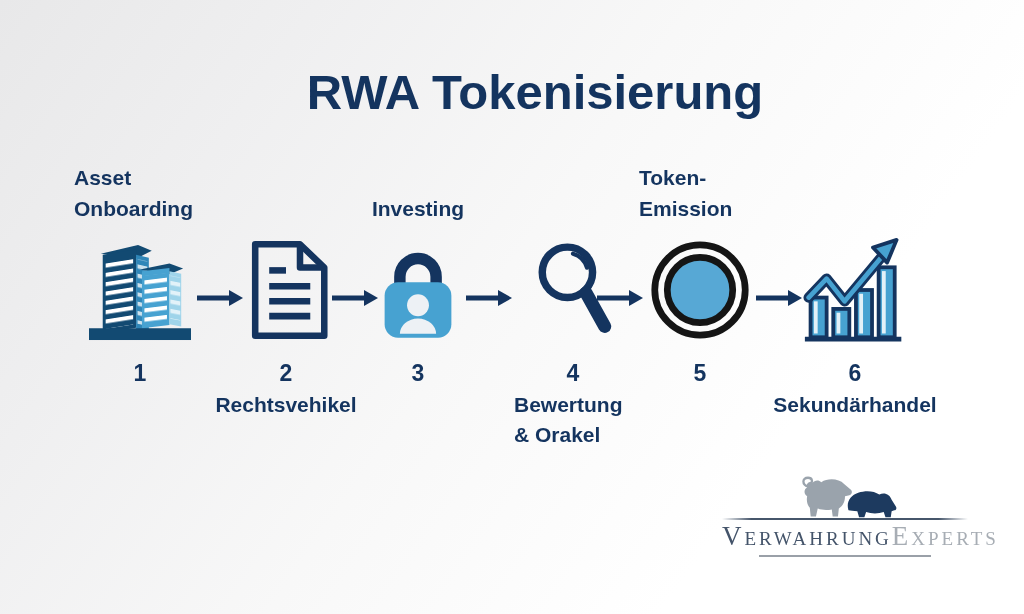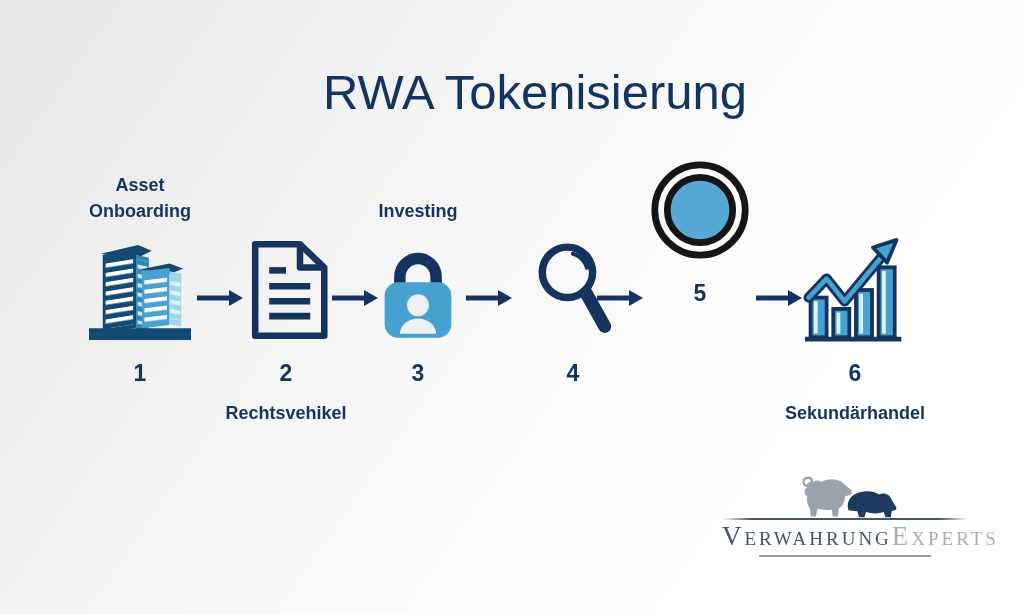--- a/index.html
+++ b/index.html
@@ -9,30 +9,30 @@
     --logo-gray:#a7adb4; --bull-gray:#9aa3ac; --bear-navy:#1d3a5f;
   }
   html,body{margin:0;padding:0;}
   .canvas{
     position:relative; width:1024px; height:614px; overflow:hidden;
     background:linear-gradient(125deg,#e8e8e9 0%,#efeff0 22%,#f8f8f8 48%,#ffffff 75%);
     font-family:"Liberation Sans", sans-serif;
   }
   .title{
     position:absolute; top:64px; left:0; right:0; text-align:center;
-    font-size:49px; font-weight:400; color:var(--navy); letter-spacing:0px;margin-left:46px;
+    font-size:49px; font-weight:700; color:var(--navy); letter-spacing:0px;margin-left:46px;
   }
   .step{position:absolute; top:148px; width:160px; display:flex; flex-direction:column; align-items:center;}
   .step-1{left:60px;} .step-2{left:206px;} .step-3{left:338px;}
   .step-4{left:493px;} .step-5{left:620px;} .step-6{left:775px;}
-  .label{font-weight:700; font-size:18px; line-height:1.45; color:var(--navy); text-align:center;}
+  .label{font-weight:700; font-size:21px; line-height:1.45; color:var(--navy); text-align:left;}
   .label-top-area{height:76px; display:flex; align-items:flex-end; justify-content:center; padding-bottom:4px;}
   .icon-area{height:124px; display:flex; align-items:center; justify-content:center;}
   .number{margin-top:8px; height:30px; font-size:23px; font-weight:700; color:var(--navy); text-align:center;}
-  .label-bottom-area{margin-top:10px;}
+  .label-bottom-area{}
   .step-1 .label{max-width:132px;}
   .step-4 .label{max-width:118px;}
   .step-5 .label{max-width:122px;}
   .step-2 .label,.step-6 .label{white-space:nowrap;}
   .arrow{position:absolute; top:288px; width:46px; height:20px;}
   .arrow-1{left:197px;} .arrow-2{left:332px;} .arrow-3{left:466px;}
   .arrow-4{left:597px;} .arrow-5{left:756px;}
   .logo{position:absolute; left:722px; top:476px; width:246px; text-align:center;}
   .logo-animals svg{display:block; margin:0 auto -2px auto;}
   .logo-line-top{height:2px; width:100%;
@@ -124,23 +124,29 @@
   <div class="step step-4">
     <div class="label-top-area"></div>
     <div class="icon-area">
       <svg width="82" height="106" viewBox="0 0 88 108">
         <circle cx="38" cy="35" r="27" fill="none" stroke="var(--navy)" stroke-width="8"></circle>
         <path d="M44,15 a22,22 0 0 1 15,15" fill="none" stroke="var(--navy)" stroke-width="4.5" stroke-linecap="round"></path>
         <line x1="58" y1="57" x2="78" y2="93" stroke="var(--navy)" stroke-width="14" stroke-linecap="round"></line>
       </svg>
     </div>
     <div class="number">4</div>
+    <div class="label-bottom-area">
+        <div class="label">Bewertung &amp; Orakel</div>
+      </div>
   </div>
 
   <div class="step step-5">
+    <div class="label-top-area">
+        <div class="label">Token-Emission</div>
+      </div>
     <div class="icon-area">
       <svg width="102" height="102" viewBox="0 0 106 106">
         <circle cx="53" cy="53" r="47" fill="none" stroke="var(--coin-black)" stroke-width="7"></circle>
         <circle cx="53" cy="53" r="34" fill="var(--coin-blue)" stroke="var(--coin-black)" stroke-width="7"></circle>
       </svg>
     </div>
     <div class="number">5</div>
   </div>
 
   <div class="step step-6">

